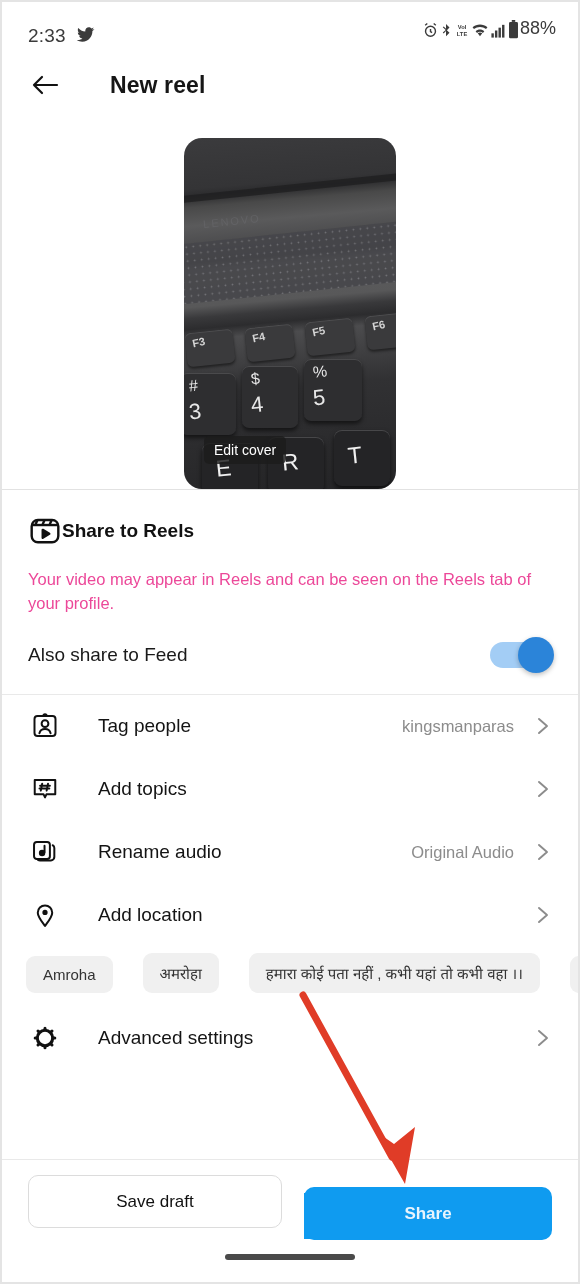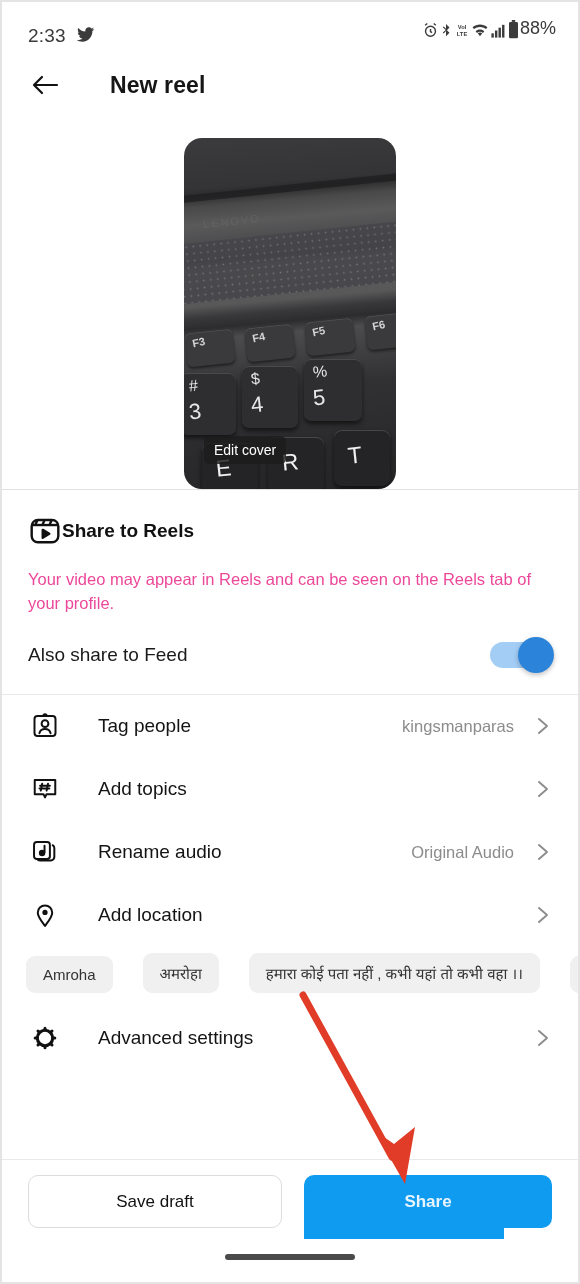--- a/index.html
+++ b/index.html
@@ -166,21 +166,21 @@
     background:#fff;
   }
   .btn-draft {
     flex: 0 0 254px; height: 53px;
     border: 1px solid #dcdcdc; border-radius: 10px;
     display:flex; align-items:center; justify-content:center;
     font-size: 17px; color:#111; background:#fff; cursor:pointer;
   }
   .share-zone { position: relative; flex: 1 1 auto; height: 53px; }
   .btn-share {
-    position:absolute; left:0; top:0;
+    position:absolute; left:0; top:12px;
     width: 100%; height: 53px;
     background: #0f9bf0; border-radius: 10px;
     display:flex; align-items:center; justify-content:center;
     font-size: 17px; font-weight:bold; color:#e8f4fd; cursor:pointer;
     z-index: 2;
   }
   .btn-share-artifact {
     position:absolute; left: 0px; top: 18px;
     width: 200px; height: 46px;
     background: #0f9bf0; z-index: 1;

